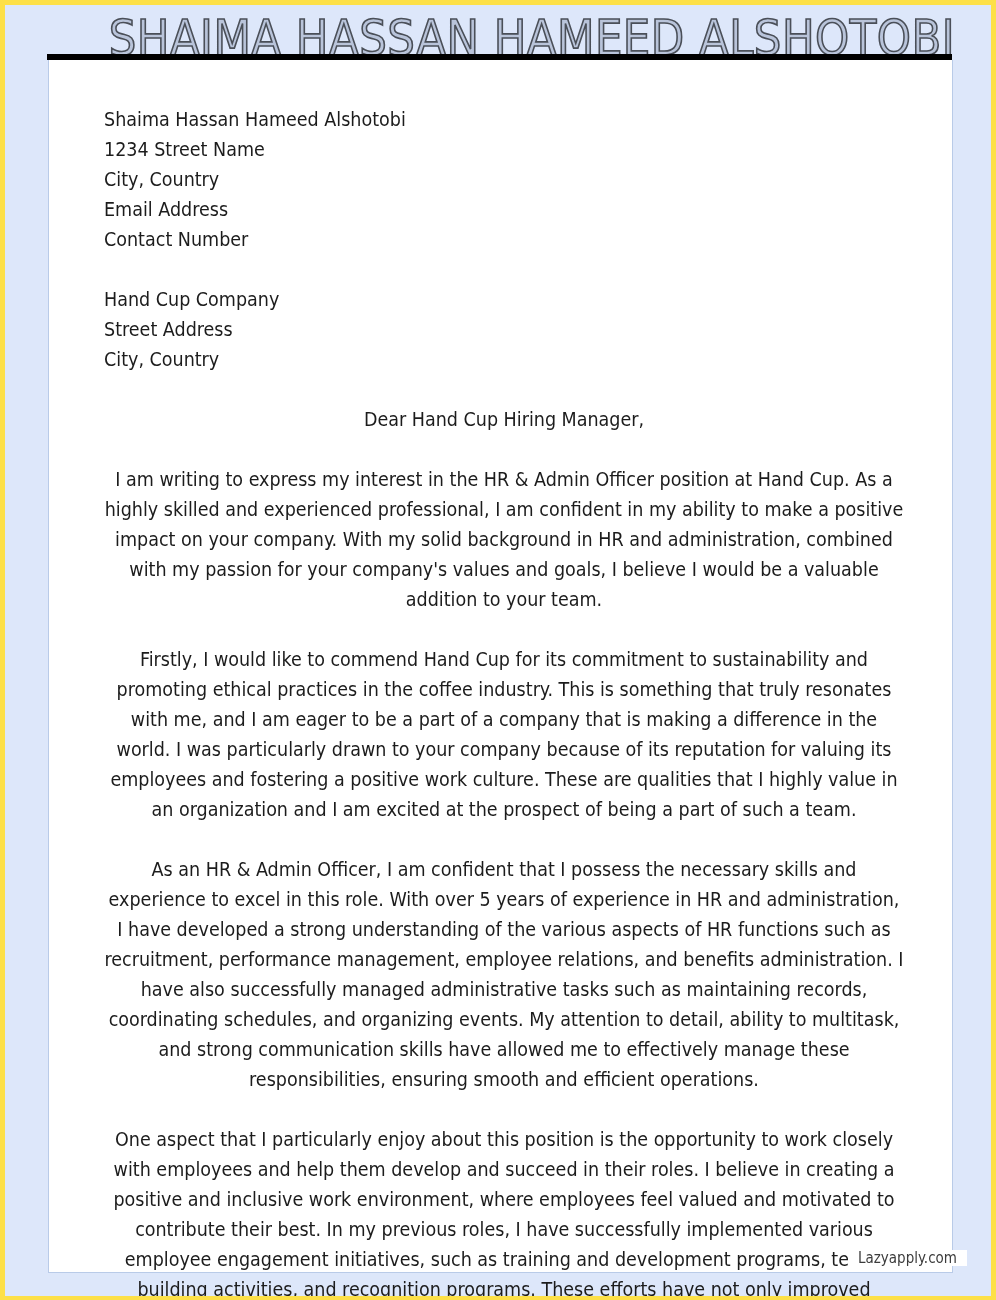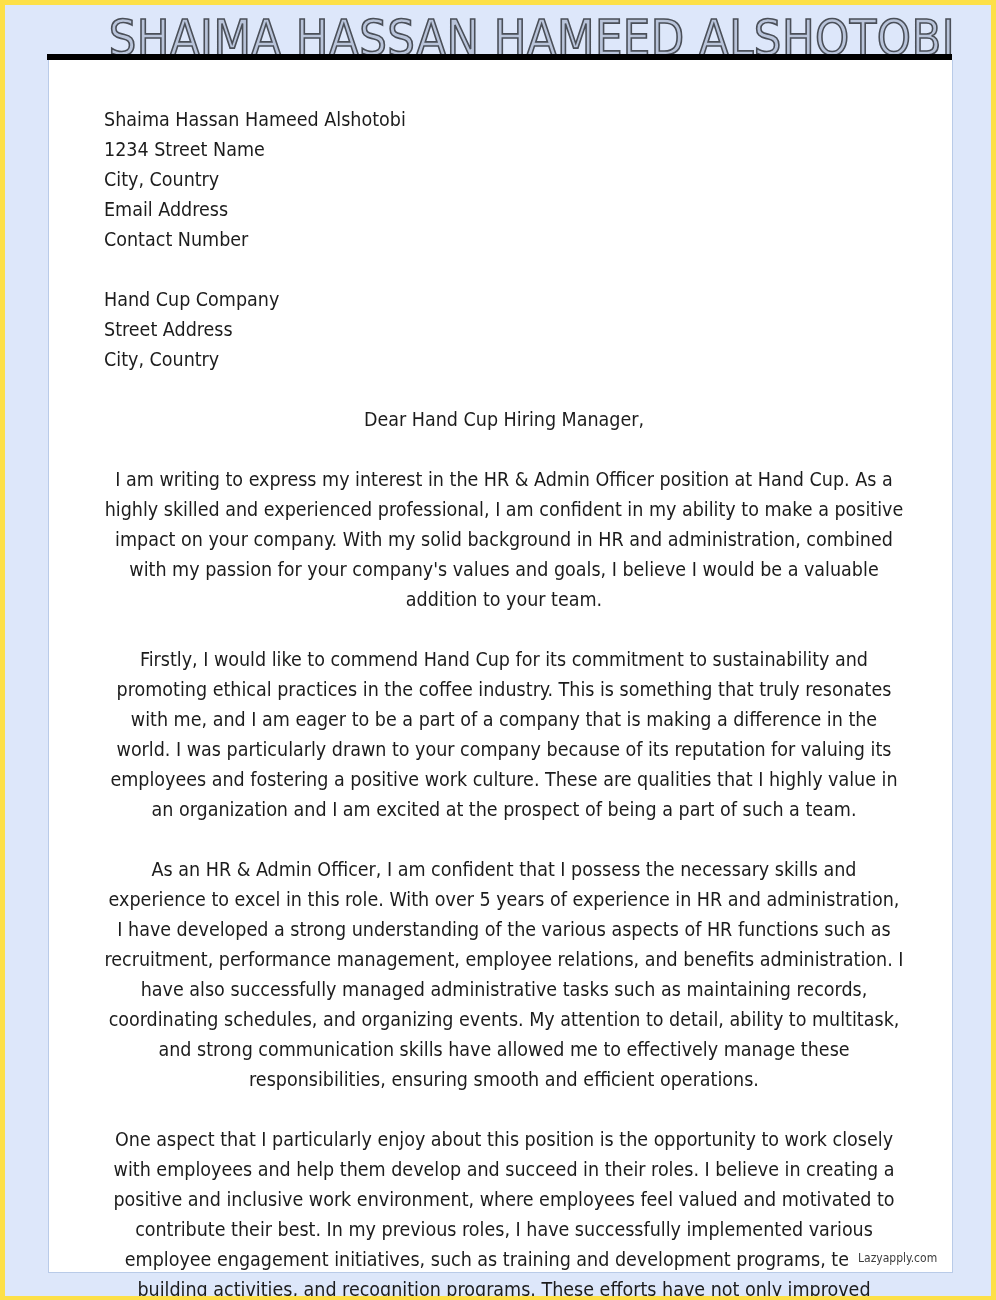--- a/index.html
+++ b/index.html
@@ -102,21 +102,21 @@
     margin: 0 0 30px 0;
     text-align: center;
   }
 
   
   #watermark {
     position: absolute;
     left: 843px;
     top: 1245px;
     font-family: "DejaVu Sans Condensed", "Liberation Sans Narrow", "Liberation Sans", sans-serif;
-    font-size: 12px;
+    font-size: 15px;
     line-height: 16px;
     color: #3c3c3c;
     background: #ffffff;
     padding: 0 10px;
     z-index: 6;
     white-space: nowrap;
   }
 </style>
 </head>
 <body>

